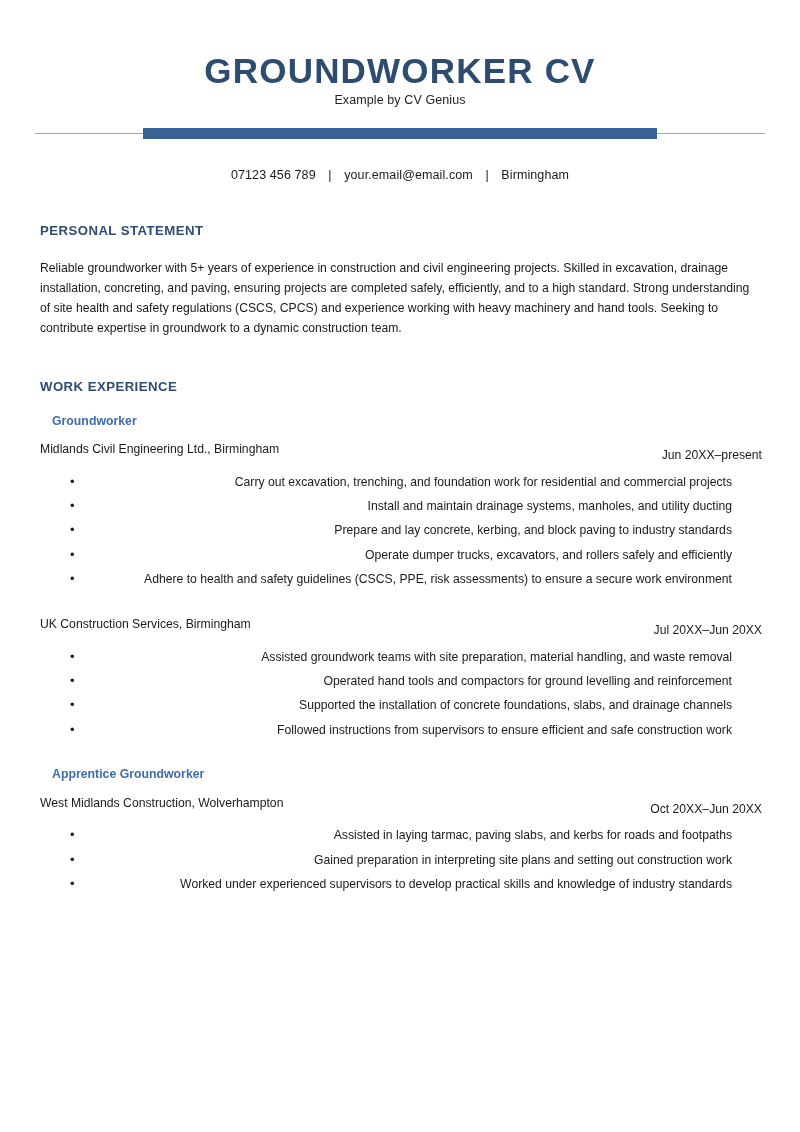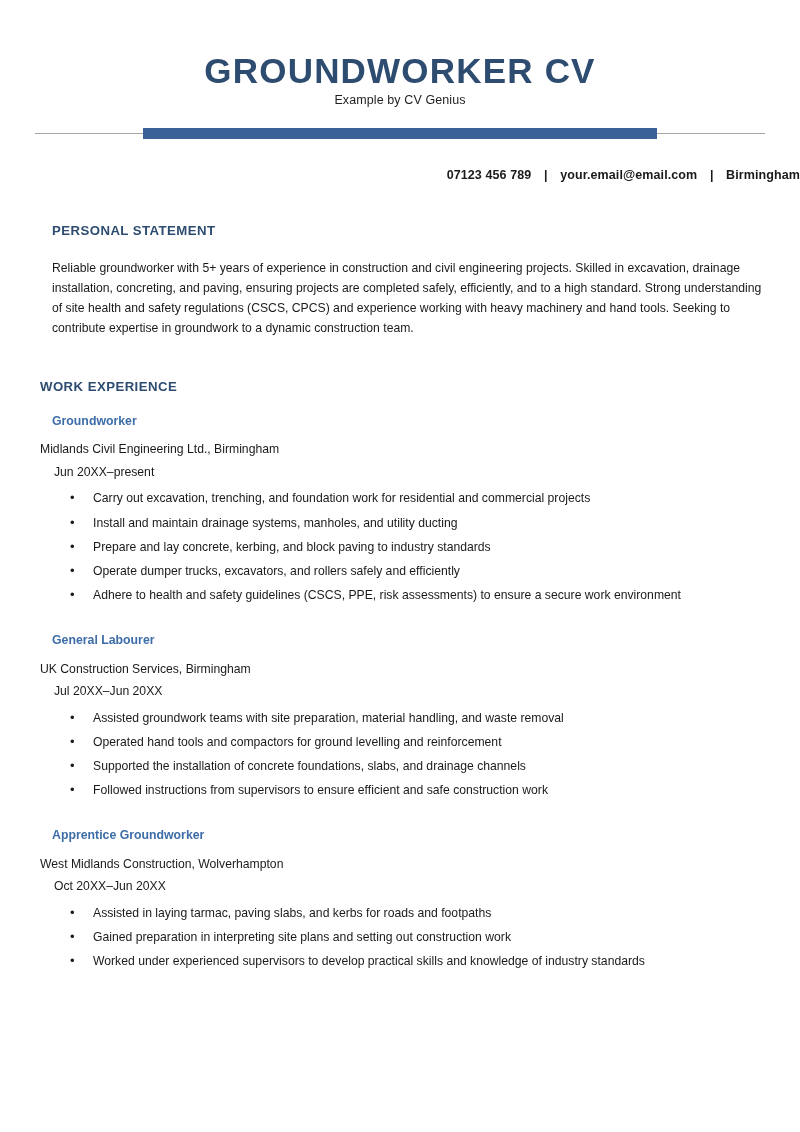--- a/index.html
+++ b/index.html
@@ -63,44 +63,42 @@
     position: absolute;
     left: 143px;
     width: 514px;
     top: 0px;
     height: 11px;
     background: #3a6198;
   }
 
   
   .contact {
-    text-align: right;
+    text-align: center;
     font-size: 12.5px;
     color: #1a1a1a;
     margin-top: 28px;
     letter-spacing: 0.1px;
-    font-weight: bold;
   }
   .contact .sep {
     display: inline-block;
     padding: 0 9px;
     color: #1a1a1a;
   }
 
   
   .body-area {
     padding: 0 38px 0 40px;
   }
 
   .section {
     margin-top: 40px;
   }
   .section.first {
     margin-top: 41px;
-    margin-left: 12px;
   }
   .section-heading {
     font-size: 13.2px;
     font-weight: bold;
     color: #2d4c70;
     letter-spacing: 0.45px;
     margin: 0 0 20px 0;
     text-transform: uppercase;
   }
 
@@ -127,21 +125,20 @@
     font-weight: bold;
     color: #3d6da8;
     line-height: 1.3;
     margin: 12px;
   }
   .job-meta {
     display: flex;
     align-items: flex-start;
     justify-content: space-between;
     margin-top: 2px;
-    flex-direction: column;
   }
   .job-company {
     font-size: 12.2px;
     color: #1a1a1a;
     line-height: 1.35;
   }
   .job-dates {
     font-size: 12.2px;
     color: #1a1a1a;
     line-height: 1.35;
@@ -157,20 +154,21 @@
     padding: 0;
   }
   .bullets li {
     position: relative;
     font-size: 12.2px;
     line-height: 1.58;
     color: #1a1a1a;
     padding-left: 53px;
     margin-bottom: 5px;
     padding-right: 30px;
+    text-align: right;
   }
   .bullets li:last-child {
     margin-bottom: 0;
   }
   .bullets li::before {
     content: "\2022";
     position: absolute;
     left: 30px;
     top: -1px;
     font-size: 13px;
@@ -223,21 +221,20 @@
           <li>Carry out excavation, trenching, and foundation work for residential and commercial projects</li>
           <li>Install and maintain drainage systems, manholes, and utility ducting</li>
           <li>Prepare and lay concrete, kerbing, and block paving to industry standards</li>
           <li>Operate dumper trucks, excavators, and rollers safely and efficiently</li>
           <li>Adhere to health and safety guidelines (CSCS, PPE, risk assessments) to ensure a secure work environment</li>
         </ul>
       </div>
 
       <div class="job">
         <div class="job-head">
-          <div class="job-title">General Labourer</div>
           <div class="job-meta">
             <div class="job-company">UK Construction Services, Birmingham</div>
             <div class="job-dates">Jul 20XX–Jun 20XX</div>
           </div>
         </div>
         <ul class="bullets">
           <li>Assisted groundwork teams with site preparation, material handling, and waste removal</li>
           <li>Operated hand tools and compactors for ground levelling and reinforcement</li>
           <li>Supported the installation of concrete foundations, slabs, and drainage channels</li>
           <li>Followed instructions from supervisors to ensure efficient and safe construction work</li>

